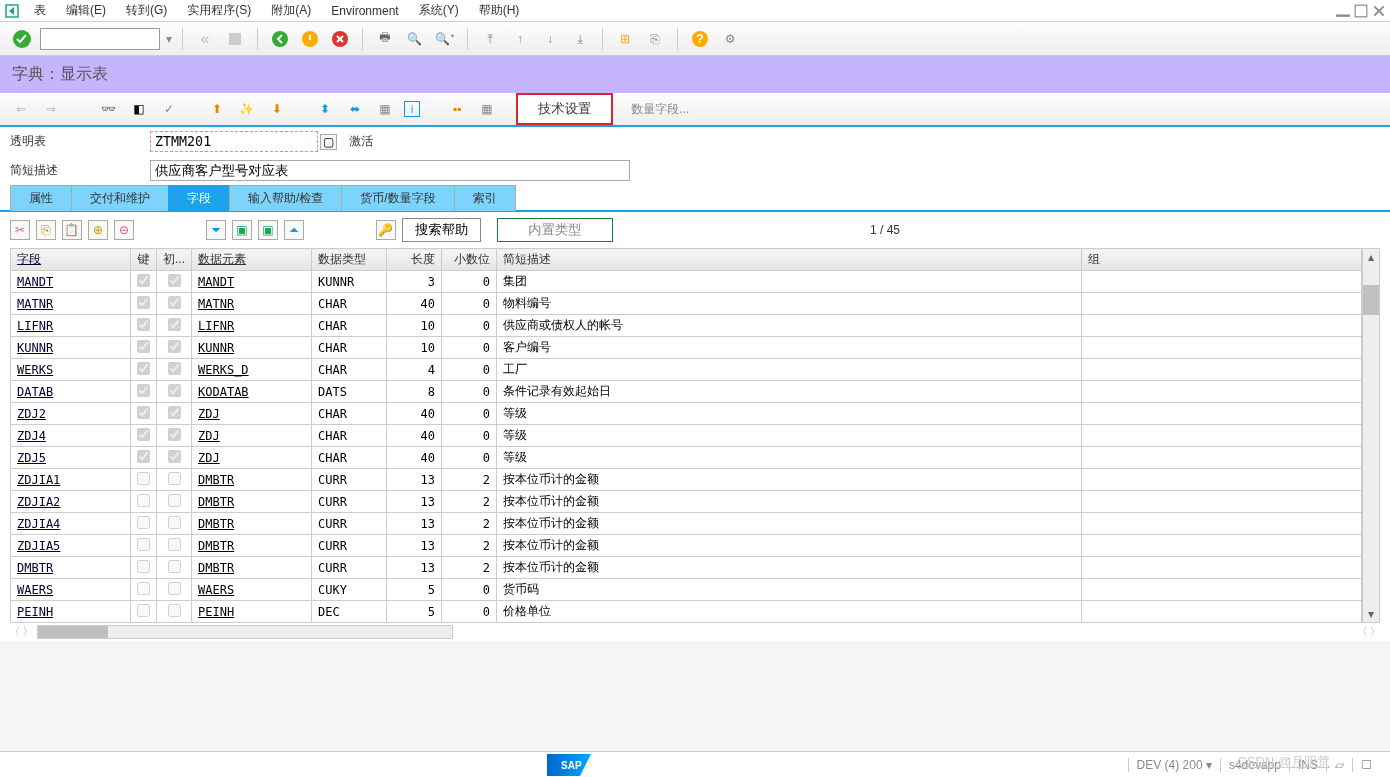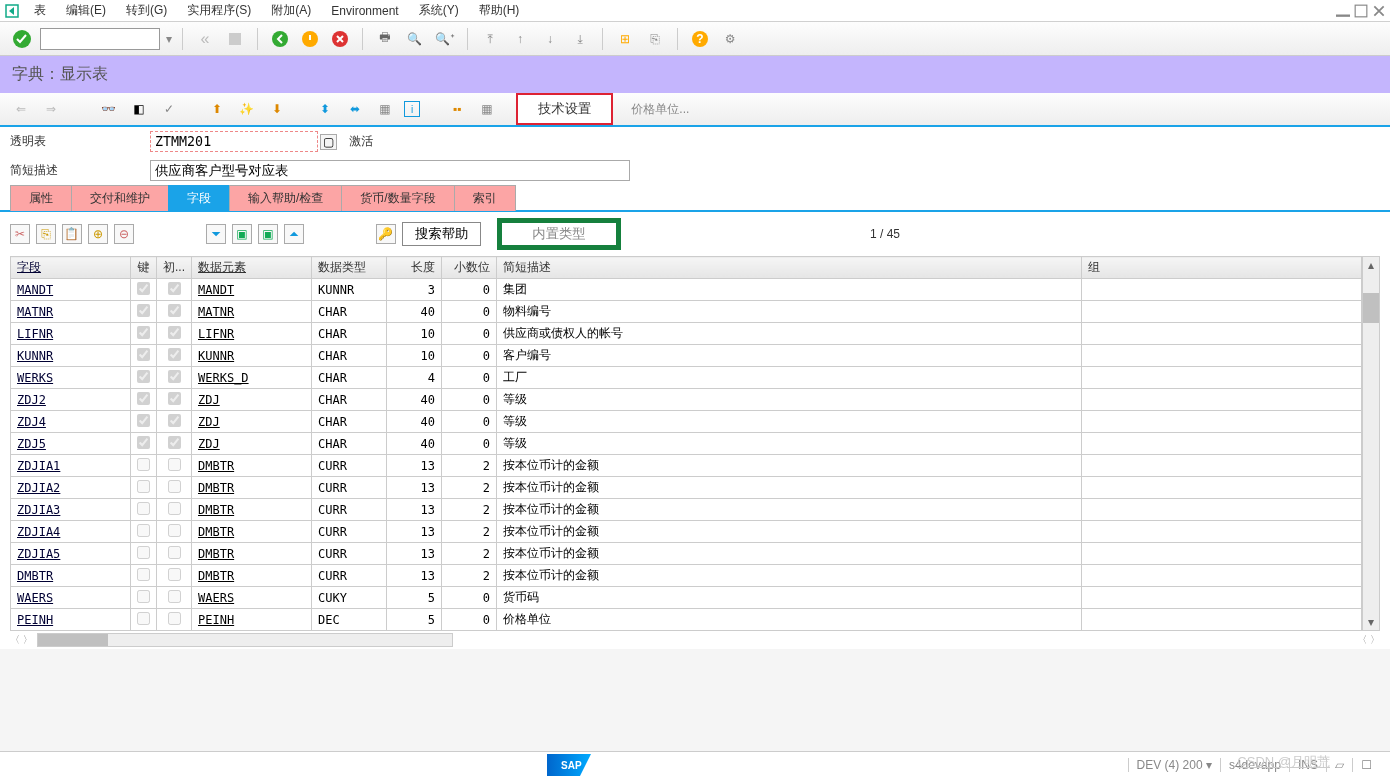--- a/index.html
+++ b/index.html
@@ -18,26 +18,26 @@
 .tb2btn{width:22px;height:22px;display:flex;align-items:center;justify-content:center;}
 .techbtn { border:2px solid #d23; padding:5px 20px; background:#fff; color:#333; margin-left:10px;}
 .addstruct { color:#888; margin-left:10px;}
 .formrow { display:flex; align-items:center; padding:4px 10px; background:#fff;}
 .formrow .lbl{width:140px;color:#333;}
 .formrow input{border:1px solid #aaa;padding:2px 4px;background:#fff;font-family:monospace;}
 .tablename{width:168px;border:1px dashed #e88 !important;}
 .descinput{width:480px;}
 .status{margin-left:12px;color:#333;}
 .tabs { display:flex; background:#fff; padding:0 10px; border-bottom:2px solid #1aa3e8;}
-.tab { padding:4px 18px; border:1px solid #aaa; border-bottom:none; background:#fca5a5; margin-bottom:-1px; margin-right:-1px; color:#333;}
+.tab { padding:4px 18px; border:1px solid #aaa; border-bottom:none; background:#7dd3fc; margin-bottom:-1px; margin-right:-1px; color:#333;}
 .tab.active { background:#1aa3e8; color:#fff; border-color:#1aa3e8;}
 .subtoolbar { display:flex; align-items:center; padding:6px 10px; gap:6px; background:#fff;}
 .sbtn{width:20px;height:20px;border:1px solid #aaa;background:#f8f8f8;display:flex;align-items:center;justify-content:center;}
 .searchbtn{border:1px solid #888;padding:2px 12px;background:#fff;}
-.builtinbtn{border:5px solid #15803d;padding:2px 30px;background:#fff;color:#888;margin-left:10px;}
+.builtinbtn{border:1px solid #15803d;padding:2px 30px;background:#fff;color:#888;margin-left:10px;}
 .counter{margin-left:auto;margin-right:480px;color:#333;}
 .grid-container{background:#fff;padding:0 10px;display:flex;}
 .grid{flex:1;}
 .grid table{border-collapse:collapse;width:100%;}
 .grid th,.grid td{border:1px solid #ccc;padding:2px 6px;text-align:left;height:21px;white-space:nowrap;}
 .grid th{background:linear-gradient(#f5f5f5,#e5e5e5);color:#333;font-weight:normal;}
 .grid td{background:#fff;}
 .grid tr:nth-child(even) td{}
 .grid .fld{font-family:monospace;color:#003;text-decoration:underline;width:120px;}
 .grid .chk{width:24px;text-align:center;}
@@ -168,21 +168,21 @@
   <span class="tb2btn" style="color:#d80">⬇</span>
   <span style="width:10px"></span>
   <span class="tb2btn" style="color:#19d">⬍</span>
   <span class="tb2btn" style="color:#19d">⬌</span>
   <span class="tb2btn" style="color:#888">▦</span>
   <span class="tb2btn" style="color:#19d;border:1px solid #19d;font-size:10px;width:16px;height:16px;text-align:center">i</span>
   <span style="width:10px"></span>
   <span class="tb2btn" style="color:#d80">▪▪</span>
   <span class="tb2btn" style="color:#888">▦</span>
   <button class="techbtn">技术设置</button>
-  <span class="addstruct">价格单位...</span>
+  <span class="addstruct">数量字段...</span>
 </div>
 
 <div class="formrow">
   <span class="lbl">透明表</span>
   <input class="tablename" readonly="" value="ZTMM201" style="">
   <span style="border:1px solid #aaa;padding:0 2px;margin-left:2px;background:#f5f5f5">▢</span>
   <span class="status">激活</span>
 </div>
 <div class="formrow">
   <span class="lbl">简短描述</span>
@@ -282,20 +282,31 @@
             <td class="chk"><input type="checkbox" class="cb" disabled="" checked="" style=""></td>
             <td class="chk"><input type="checkbox" class="cb" disabled="" checked="" style=""></td>
             <td class="de">WERKS_D</td>
             <td class="dt">CHAR</td>
             <td class="num">4</td>
             <td class="num">0</td>
             <td class="desc">工厂</td>
             <td></td>
           </tr>
           <tr>
+            <td class="fld">DATAB</td>
+            <td class="chk"><input type="checkbox" class="cb" disabled="" checked="" style=""></td>
+            <td class="chk"><input type="checkbox" class="cb" disabled="" checked="" style=""></td>
+            <td class="de">KODATAB</td>
+            <td class="dt">DATS</td>
+            <td class="num">8</td>
+            <td class="num">0</td>
+            <td class="desc">条件记录有效起始日</td>
+            <td></td>
+          </tr>
+          <tr>
             <td class="fld">ZDJ2</td>
             <td class="chk"><input type="checkbox" class="cb" disabled="" checked="" style=""></td>
             <td class="chk"><input type="checkbox" class="cb" disabled="" checked="" style=""></td>
             <td class="de">ZDJ</td>
             <td class="dt">CHAR</td>
             <td class="num">40</td>
             <td class="num">0</td>
             <td class="desc">等级</td>
             <td></td>
           </tr>
@@ -327,31 +338,20 @@
             <td class="chk"><input type="checkbox" class="cb" disabled="" style=""></td>
             <td class="de">DMBTR</td>
             <td class="dt">CURR</td>
             <td class="num">13</td>
             <td class="num">2</td>
             <td class="desc">按本位币计的金额</td>
             <td></td>
           </tr>
           <tr>
             <td class="fld">ZDJIA2</td>
-            <td class="chk"><input type="checkbox" class="cb" disabled="" style=""></td>
-            <td class="chk"><input type="checkbox" class="cb" disabled="" style=""></td>
-            <td class="de">DMBTR</td>
-            <td class="dt">CURR</td>
-            <td class="num">13</td>
-            <td class="num">2</td>
-            <td class="desc">按本位币计的金额</td>
-            <td></td>
-          </tr>
-          <tr>
-            <td class="fld">ZDJIA3</td>
             <td class="chk"><input type="checkbox" class="cb" disabled="" style=""></td>
             <td class="chk"><input type="checkbox" class="cb" disabled="" style=""></td>
             <td class="de">DMBTR</td>
             <td class="dt">CURR</td>
             <td class="num">13</td>
             <td class="num">2</td>
             <td class="desc">按本位币计的金额</td>
             <td></td>
           </tr>
           <tr>

